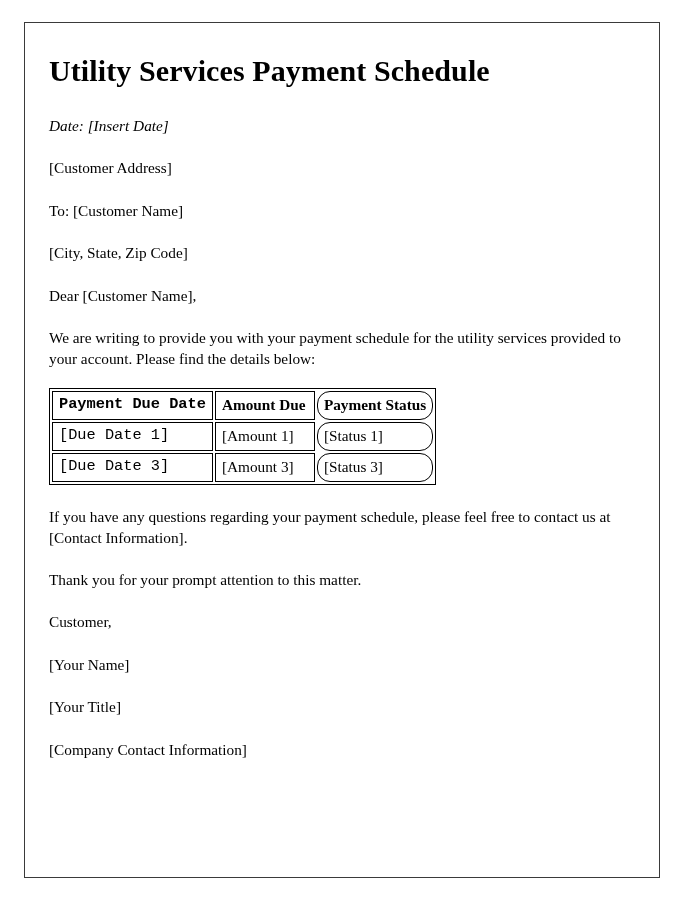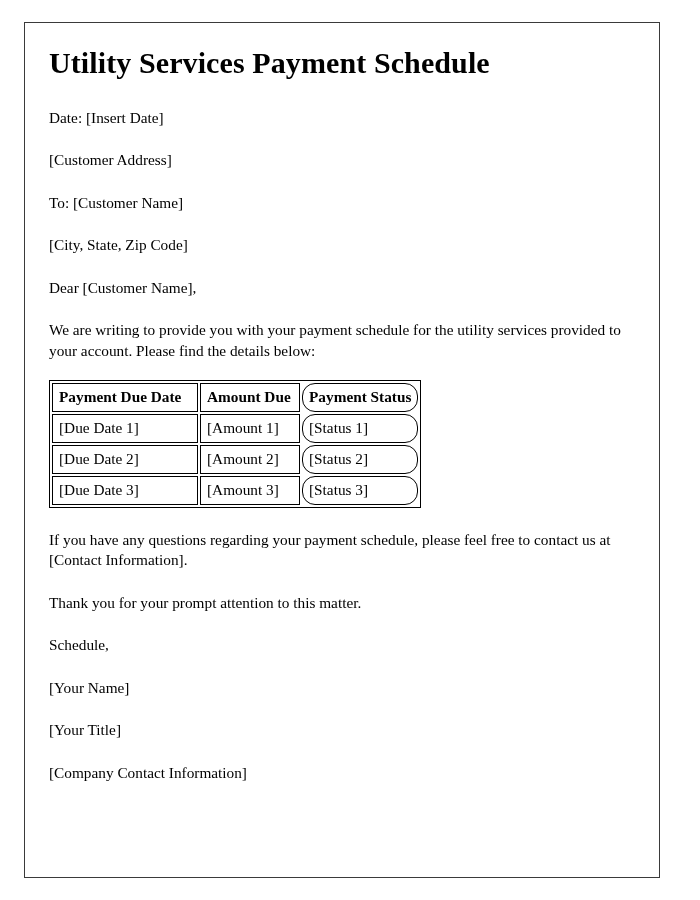--- a/index.html
+++ b/index.html
@@ -26,33 +26,34 @@
     border: 1.5px solid #3a3a3a;
     background: #ffffff;
     padding: 22px 26px 0 24px;
     overflow: hidden;
   }
 
   .doc-title {
     font-size: 30px;
     font-weight: bold;
     line-height: 1.2;
-    margin: 0 0 0 0;
+    margin: 8px 0 0 0;
     letter-spacing: 0.1px;
   }
 
   .para {
     font-size: 15.3px;
     line-height: 1.34;
     margin: 22px 0 0 0;
     max-width: 588px;
   }
 
   .para.first-after-title {
     margin-top: 27px;
+    font-style: italic;
   }
 
   .schedule-table {
     border-collapse: separate;
     border-spacing: 2px;
     border: 1px solid #000000;
     margin: 19px 0 0 0;
     font-size: 15.3px;
   }
 
@@ -67,21 +68,21 @@
   }
 
   .schedule-table th {
     font-weight: bold;
   }
 
   .schedule-table td {
     font-weight: normal;
   }
 
-  .col-due   { min-width: 132px; }
+  .col-due   { min-width: 132px; font-family: Liberation Mono, monospace; }
   .col-amt   { min-width: 86px; }
   .col-stat  { min-width: 98px; border-radius: 13px; }
 
   .para.after-table {
   }
 
   .sign-line {
     font-size: 15.3px;
     line-height: 1.34;
     margin: 22px 0 0 0;
@@ -114,37 +115,32 @@
         <th class="col-stat">Payment Status</th>
       </tr>
     </thead>
     <tbody>
       <tr>
         <td class="col-due">[Due Date 1]</td>
         <td class="col-amt">[Amount 1]</td>
         <td class="col-stat">[Status 1]</td>
       </tr>
       <tr>
-        <td class="col-due">[Due Date 2]</td>
-        <td class="col-amt">[Amount 2]</td>
-        <td class="col-stat">[Status 2]</td>
-      </tr>
-      <tr>
         <td class="col-due">[Due Date 3]</td>
         <td class="col-amt">[Amount 3]</td>
         <td class="col-stat">[Status 3]</td>
       </tr>
     </tbody>
   </table>
 
   <p class="para after-table">If you have any questions regarding your payment schedule, please feel free to contact us at [Contact Information].</p>
 
   <p class="para">Thank you for your prompt attention to this matter.</p>
 
-  <p class="sign-line">Schedule,</p>
+  <p class="sign-line">Customer,</p>
 
   <p class="sign-line">[Your Name]</p>
 
   <p class="sign-line">[Your Title]</p>
 
 
   <p class="sign-line">[Company Contact Information]</p>
 
 </div>
 

